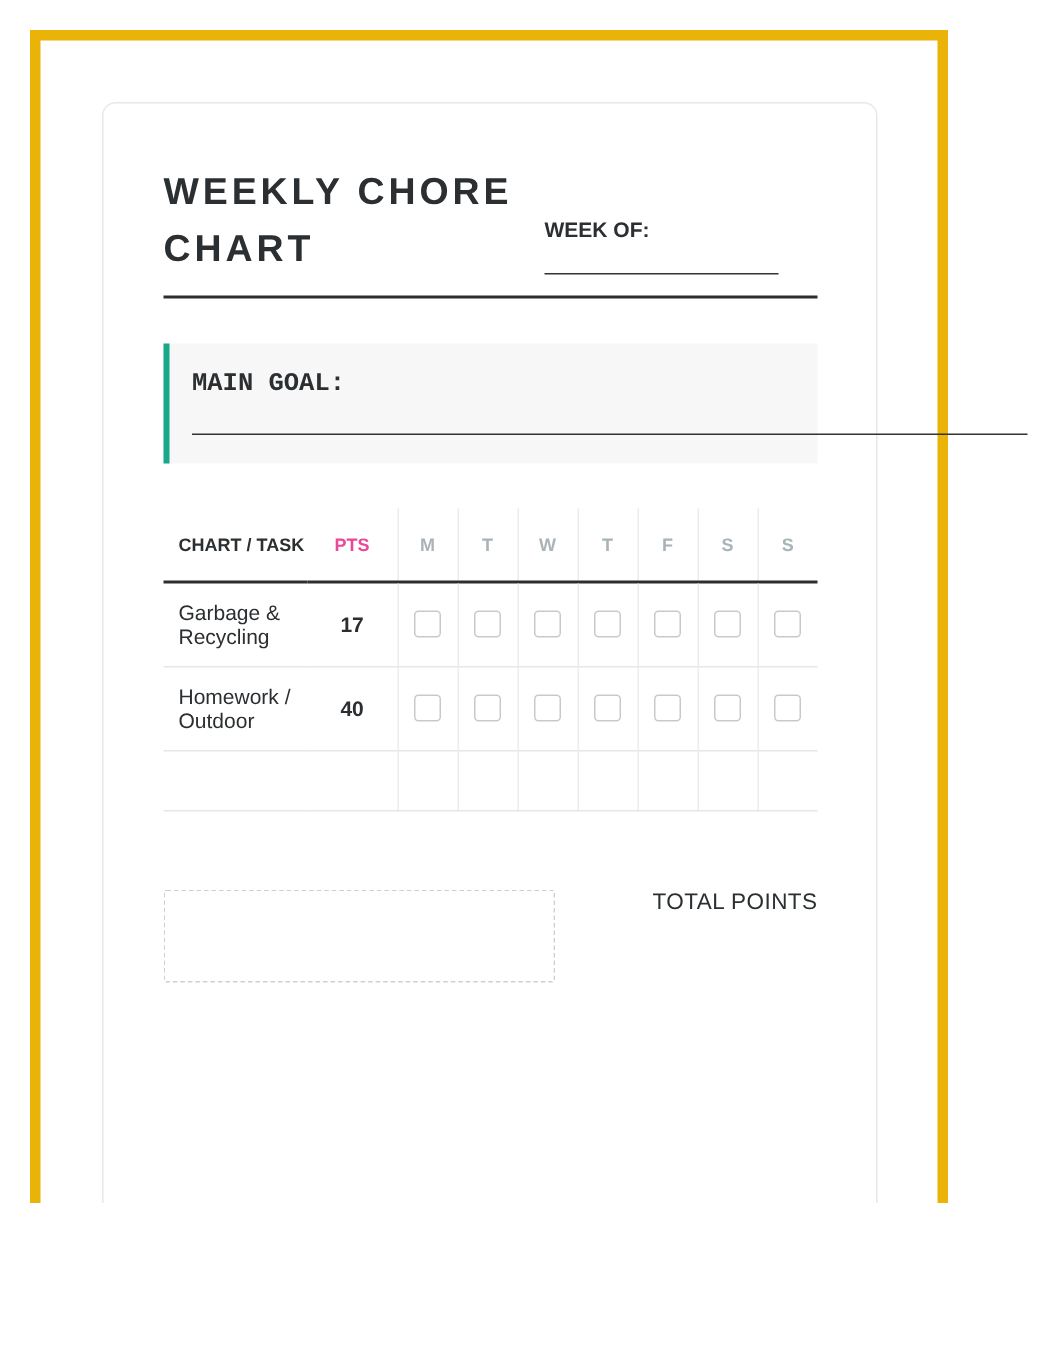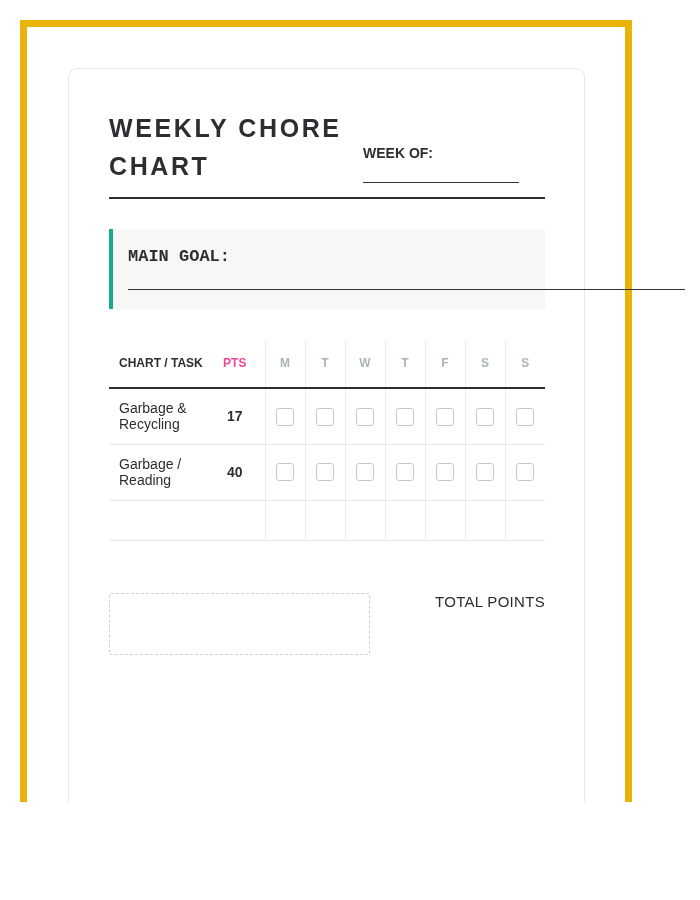--- a/index.html
+++ b/index.html
@@ -255,21 +255,21 @@
               <td class="td-pts">17</td>
               <td class="td-day"><span class="checkbox"></span></td>
               <td class="td-day"><span class="checkbox"></span></td>
               <td class="td-day"><span class="checkbox"></span></td>
               <td class="td-day"><span class="checkbox"></span></td>
               <td class="td-day"><span class="checkbox"></span></td>
               <td class="td-day"><span class="checkbox"></span></td>
               <td class="td-day"><span class="checkbox"></span></td>
             </tr>
             <tr class="row-h2">
-              <td class="td-task">Garbage / Reading</td>
+              <td class="td-task">Homework / Outdoor</td>
               <td class="td-pts">40</td>
               <td class="td-day"><span class="checkbox"></span></td>
               <td class="td-day"><span class="checkbox"></span></td>
               <td class="td-day"><span class="checkbox"></span></td>
               <td class="td-day"><span class="checkbox"></span></td>
               <td class="td-day"><span class="checkbox"></span></td>
               <td class="td-day"><span class="checkbox"></span></td>
               <td class="td-day"><span class="checkbox"></span></td>
             </tr>
             <tr class="row-empty">

